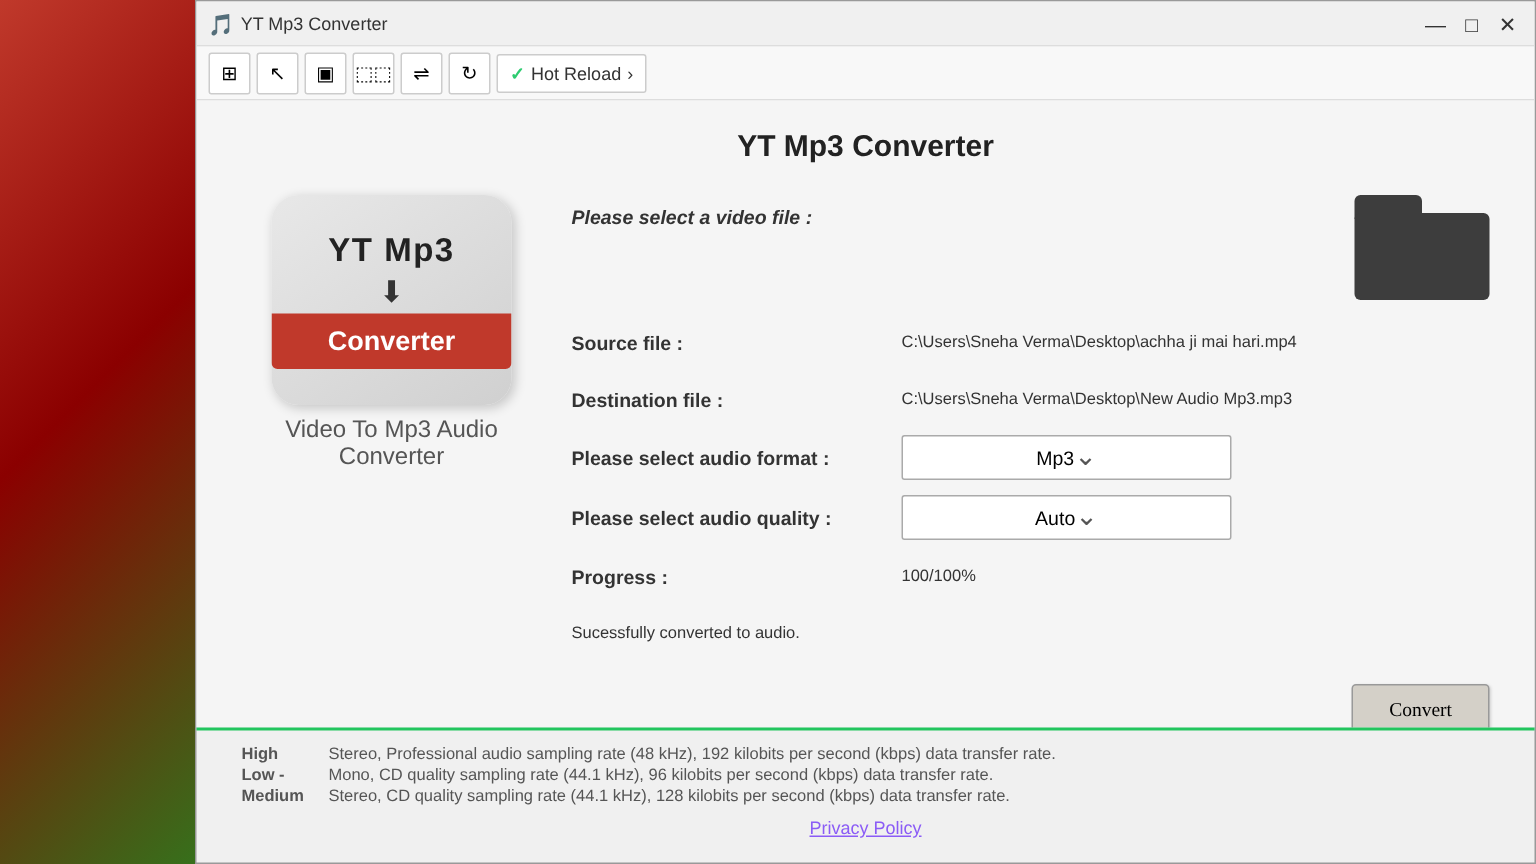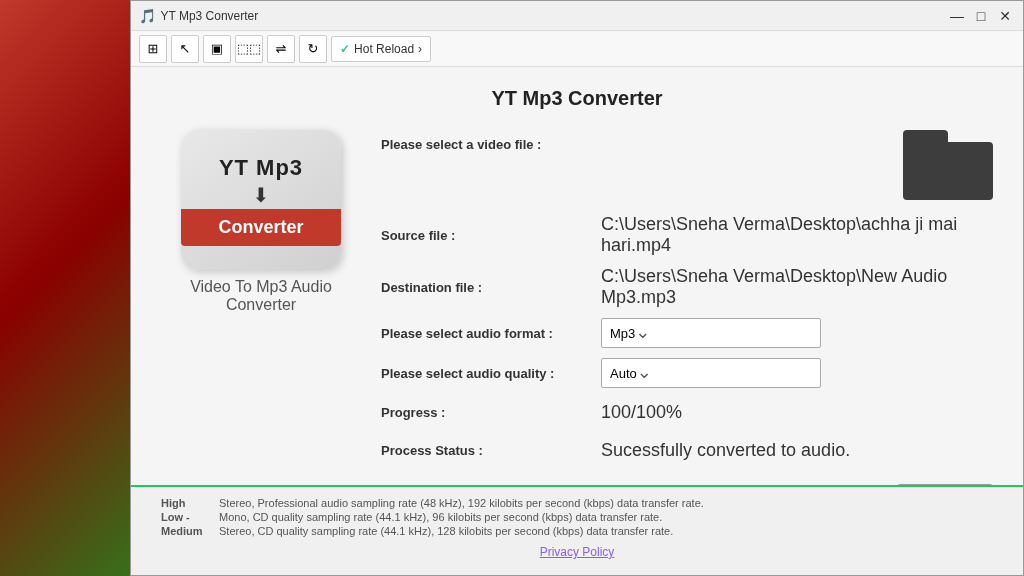--- a/index.html
+++ b/index.html
@@ -249,36 +249,37 @@
 
     .form-label {
       font-size: 13px;
       font-weight: 600;
       color: #333;
       width: 220px;
       flex-shrink: 0;
     }
 
     .form-value {
-      font-size: 18px;
+      font-size: 11px;
       color: #333;
       flex: 1;
     }
 
     .convert-btn {
       align-self: flex-end;
       background: #d4d0c8;
       border: 1px solid #999;
       border-radius: 3px;
       padding: 8px 24px;
       font-size: 13px;
       color: #000;
       cursor: pointer;
       box-shadow: 1px 1px 2px rgba(0,0,0,0.15);
       margin-top: 6px;
+      font-family: Liberation Serif, serif;
     }
 
     
     .footer-notes {
       border-top: 2px solid #22c55e;
       padding: 10px 30px;
       font-size: 11px;
       color: #555;
       flex-shrink: 0;
     }
@@ -310,21 +311,21 @@
     }
 
     .select-display {
       width: 220px;
       height: 30px;
       border: 1px solid #aaa;
       background: white;
       border-radius: 2px;
       display: flex;
       align-items: center;
-      justify-content: flex-start;
+      justify-content: center;
       padding: 0 8px;
       cursor: pointer;
       position: relative;
     }
 
     .select-display span.arrow {
       color: #555;
       font-size: 18px;
       margin-top: -2px;
     }
@@ -376,21 +377,21 @@
             <div class="logo-converter-bar">
               <span>Converter</span>
             </div>
           </div>
           <div class="logo-subtitle">Video To Mp3 Audio Converter</div>
         </div>
 
         <div class="right-panel">
 
           <div style="display:flex; align-items:flex-start; justify-content:space-between; margin-bottom:4px;">
-            <div class="form-row" style="margin-bottom:0;">
+            <div class="form-row" style="margin-bottom:0;font-style:italic;">
               <span class="form-label">Please select a video file :</span>
             </div>
 
             <div class="folder-icon">
               <div class="folder-tab"></div>
               <div class="folder-body"></div>
             </div>
           </div>
 
           <div class="form-row">
@@ -418,21 +419,20 @@
               <span class="arrow">⌄</span>
             </div>
           </div>
 
           <div class="form-row">
             <span class="form-label">Progress :</span>
             <span class="form-value">100/100%</span>
           </div>
 
           <div class="form-row">
-            <span class="form-label">Process Status :</span>
             <span class="form-value status-success">Sucessfully converted to audio.</span>
           </div>
 
           <div style="display:flex; justify-content:flex-end; margin-top:4px;">
             <button class="convert-btn">Convert</button>
           </div>
 
         </div>
       </div>
     </div>

